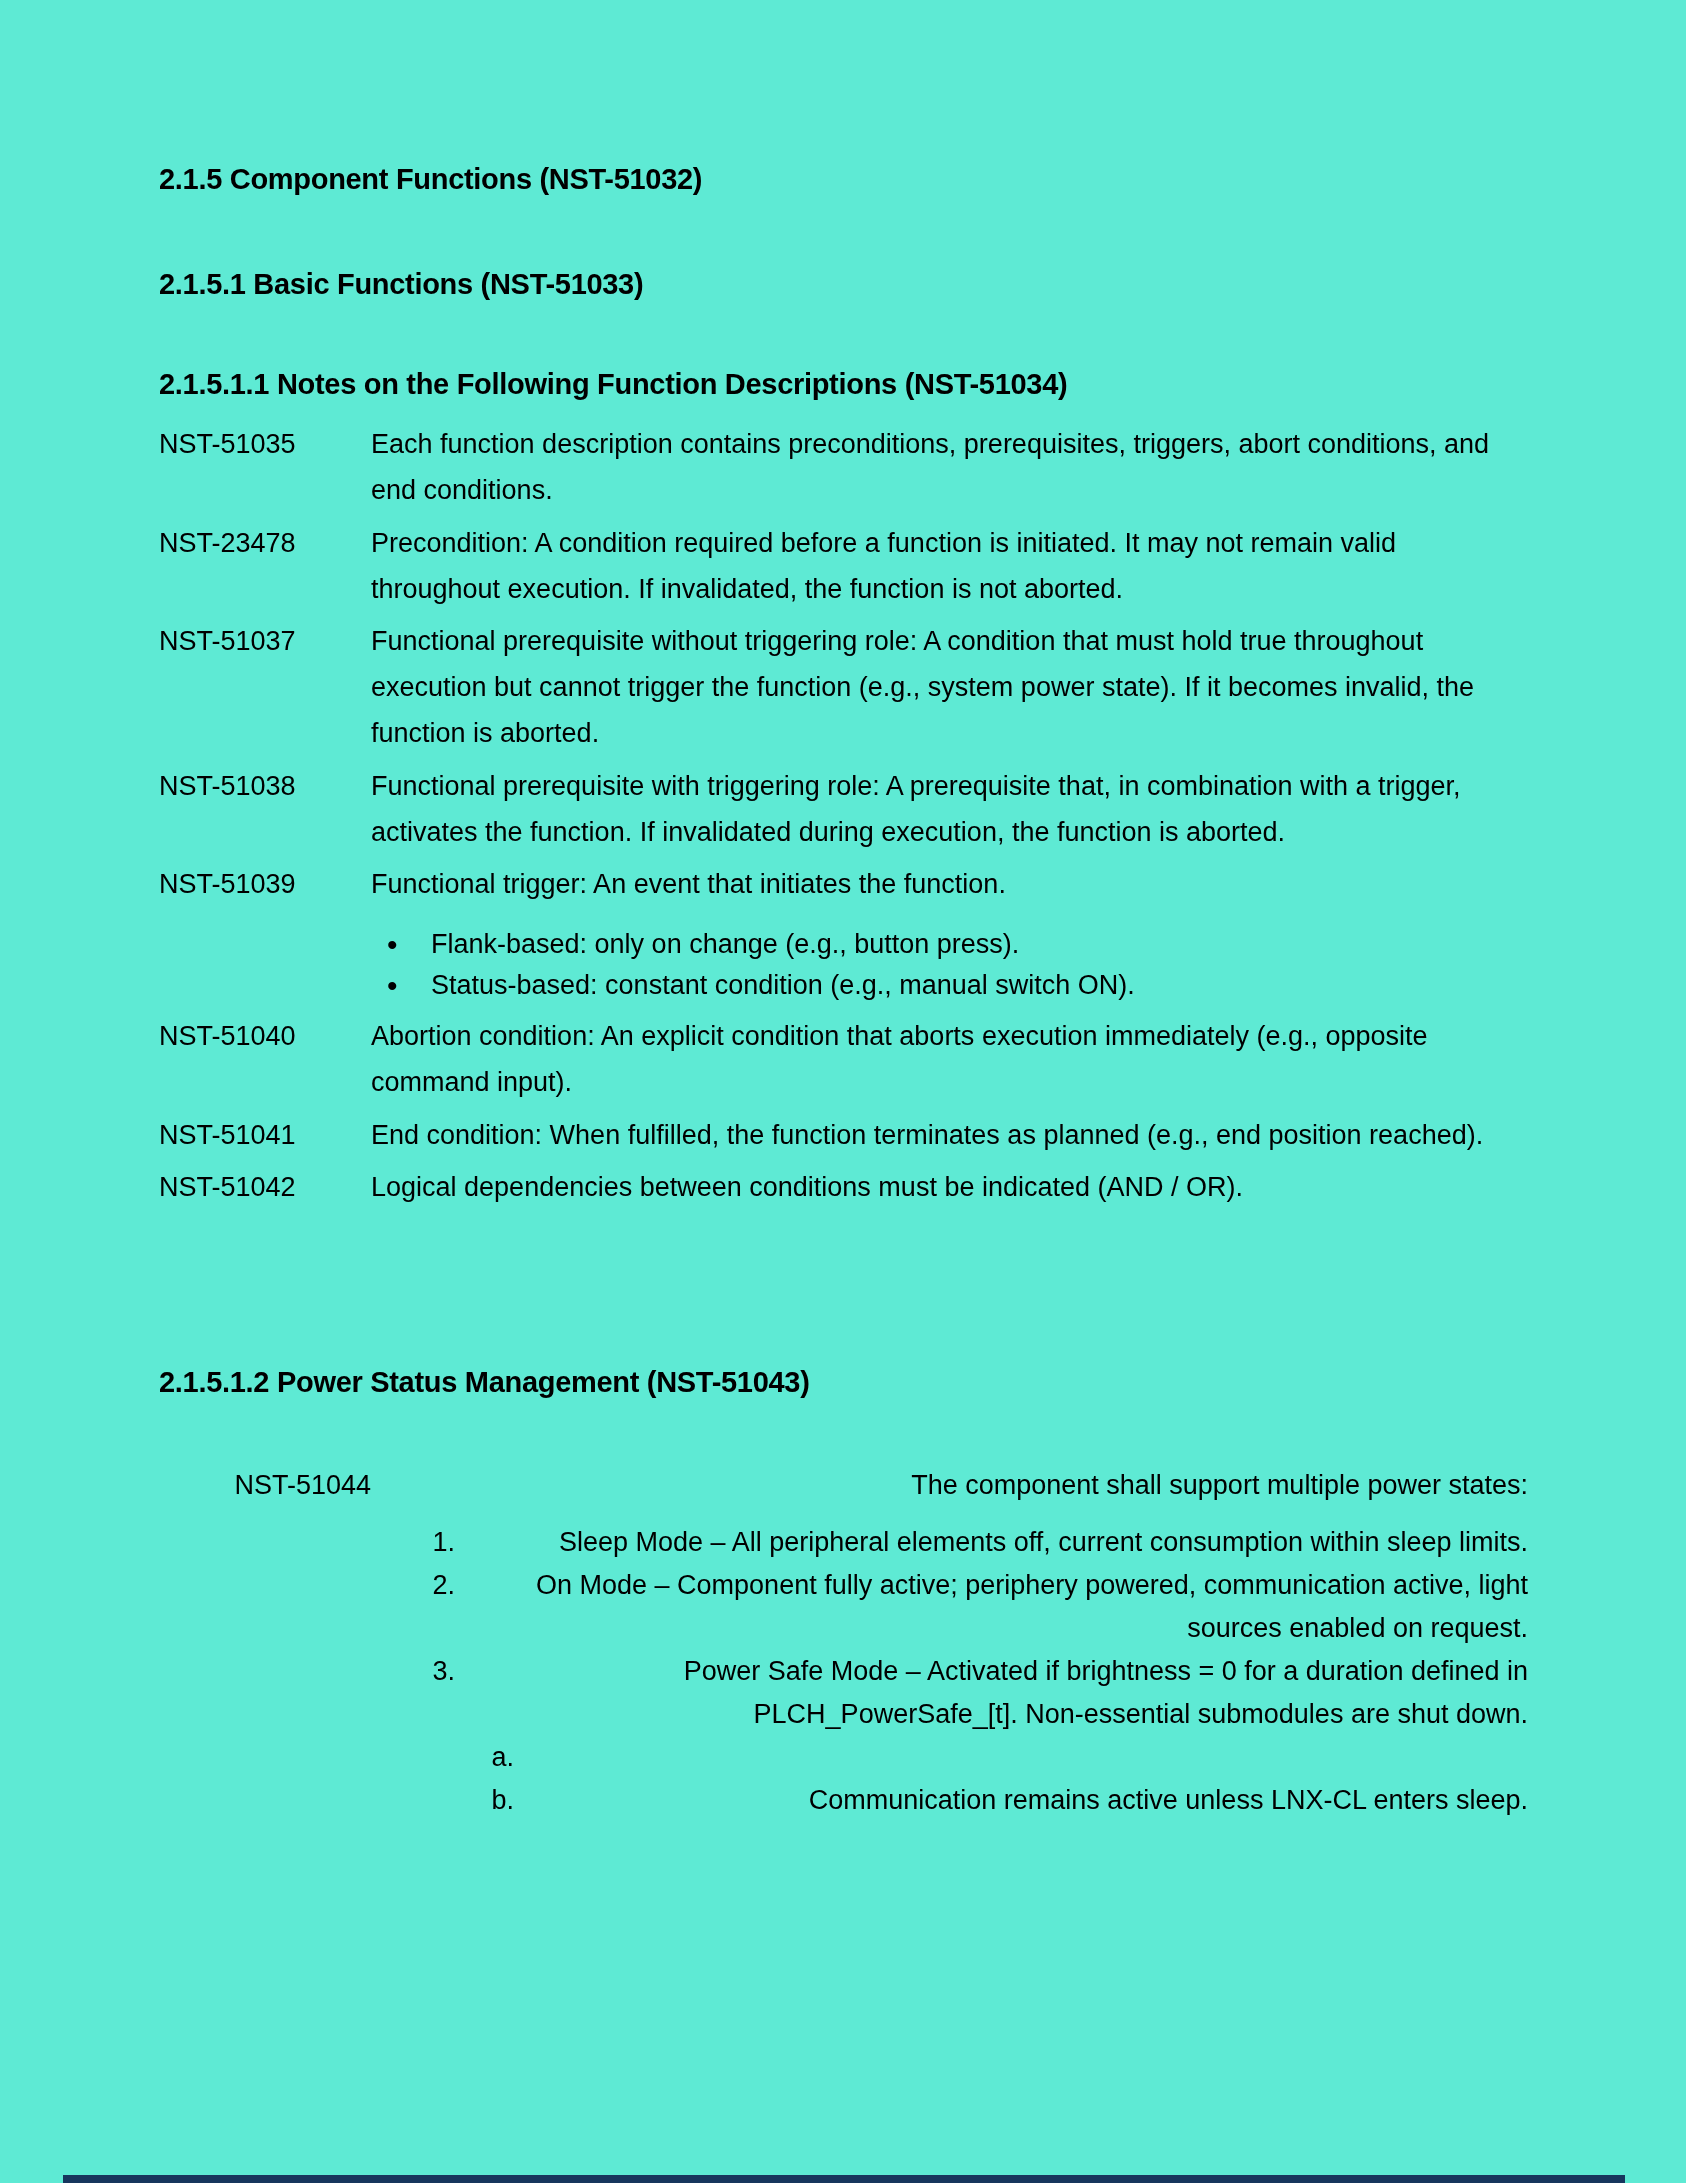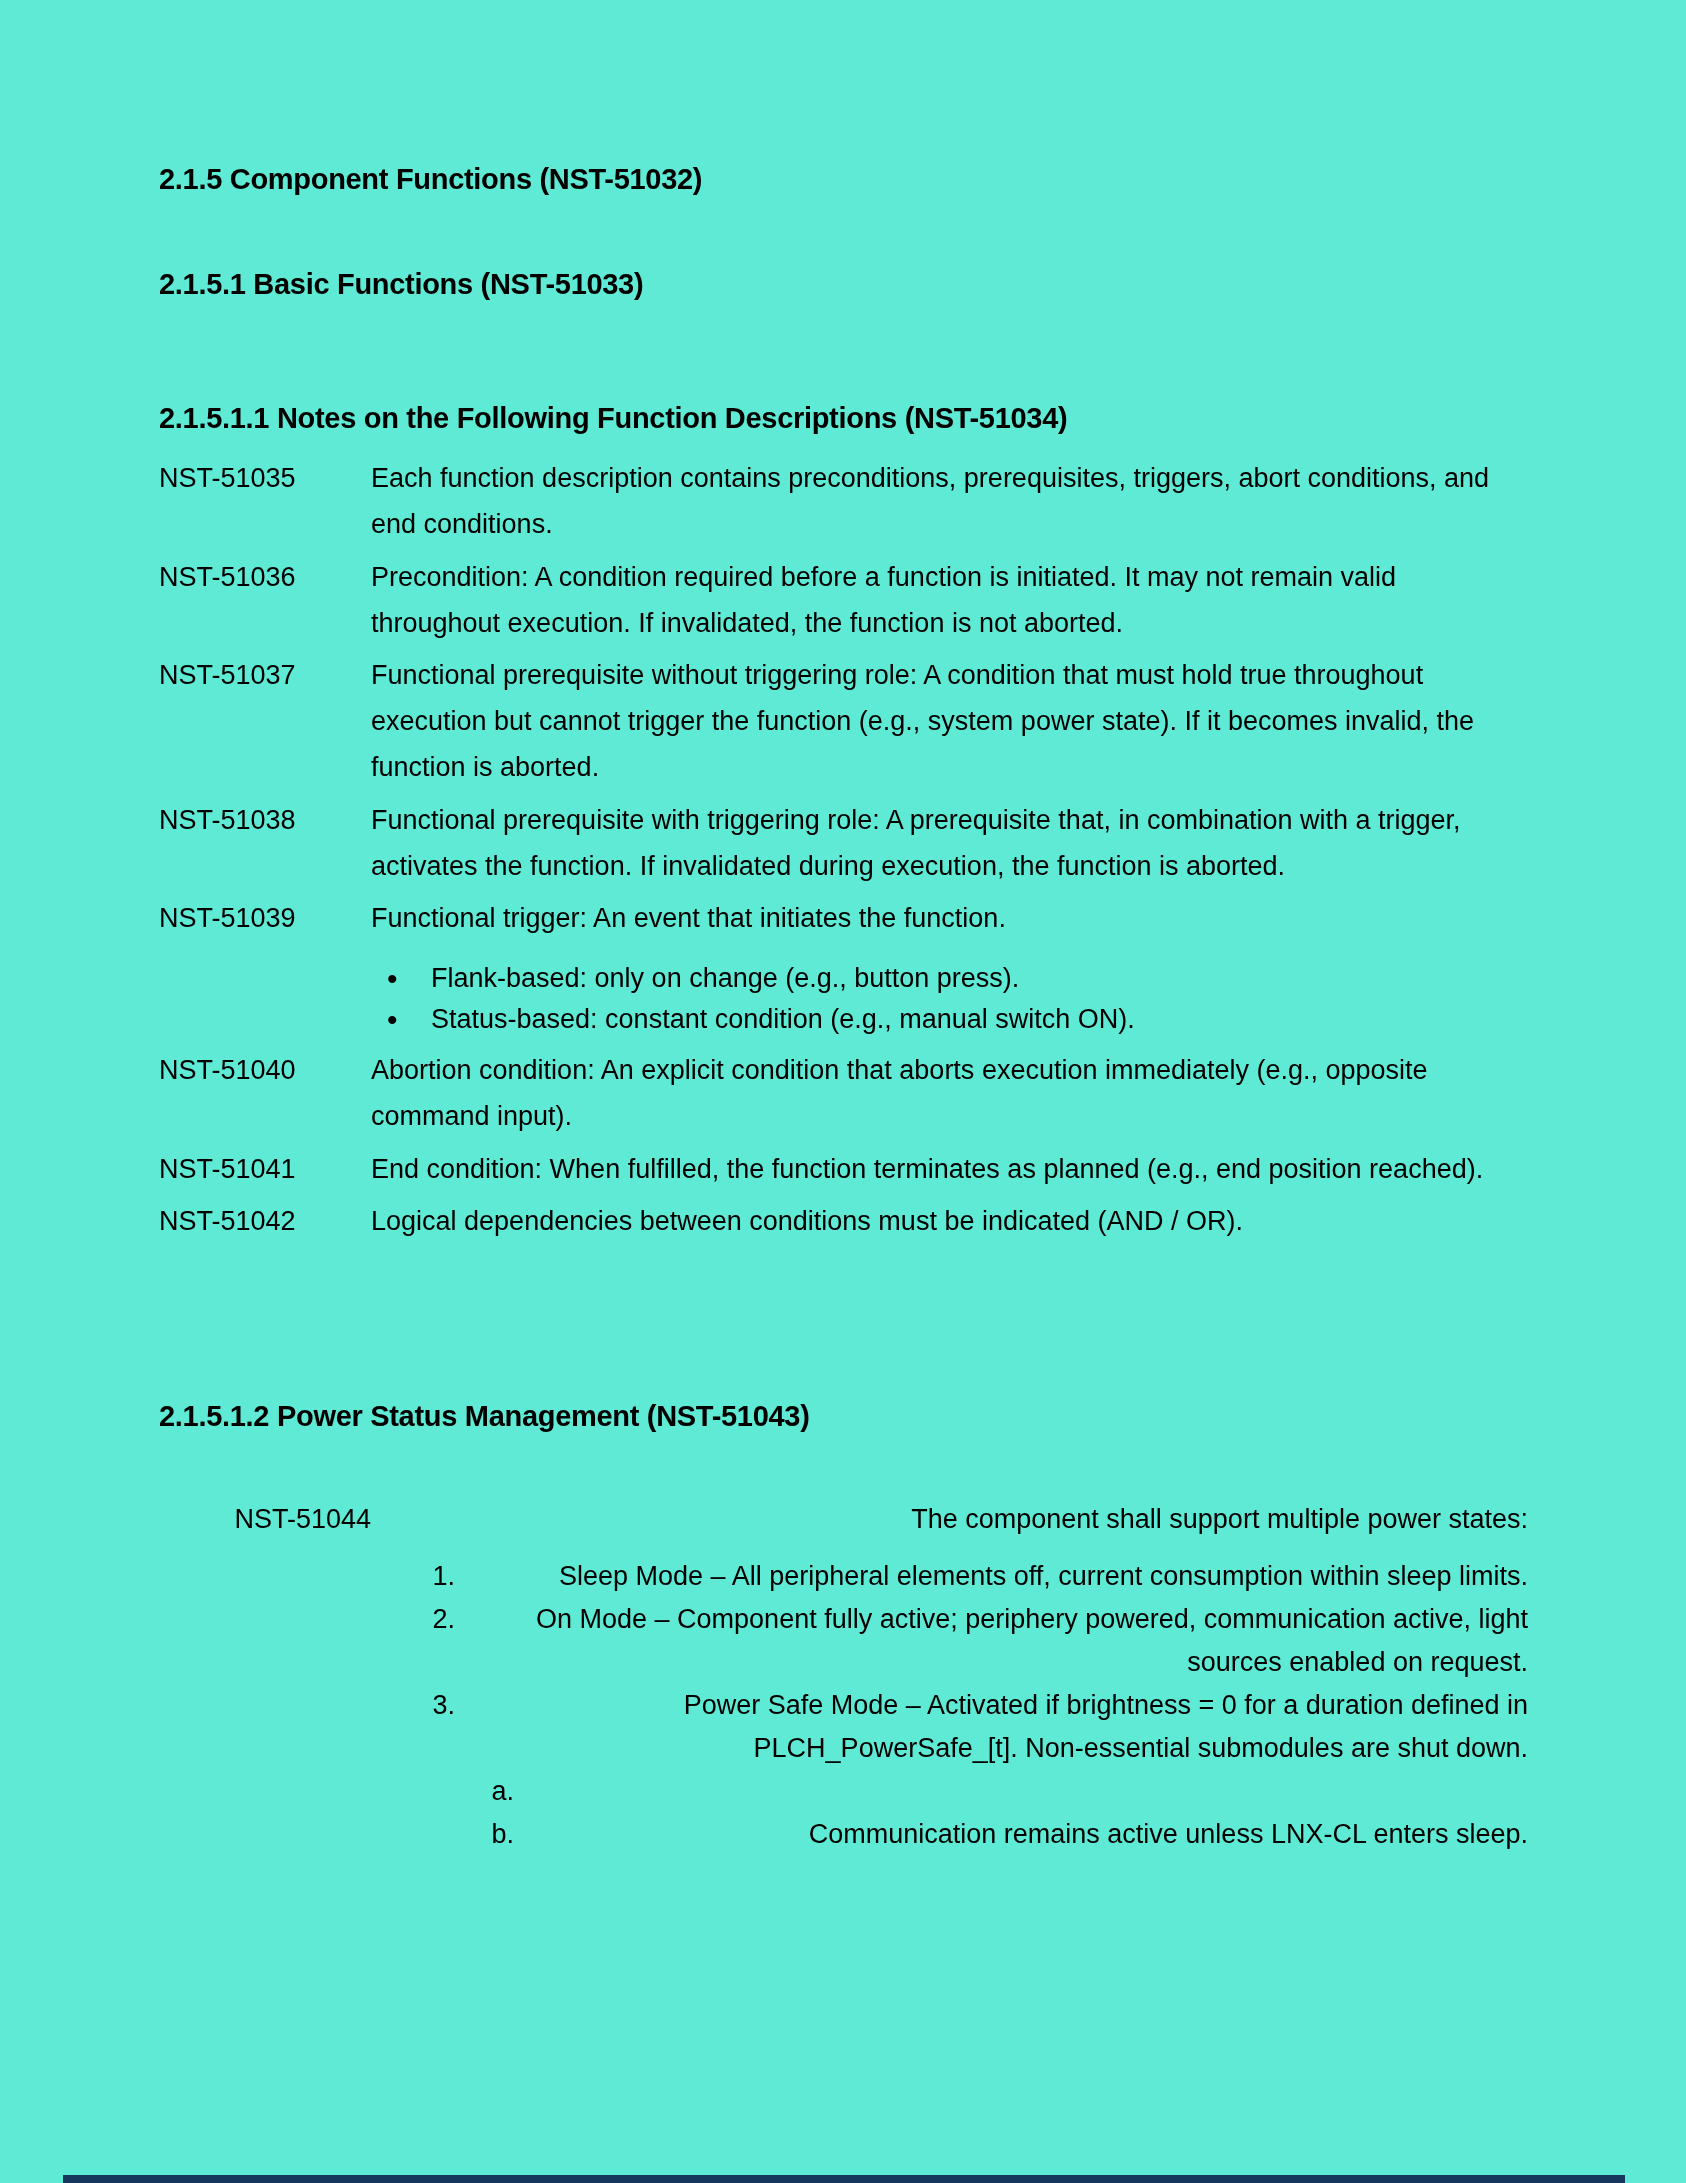--- a/index.html
+++ b/index.html
@@ -16,21 +16,21 @@
     padding: 0 159px 0 159px;
   }
   .h-block {
     font-weight: bold;
     font-size: 29px;
     line-height: 34px;
     letter-spacing: -0.3px;
   }
   .h1 { margin-top: 162px; }
   .h2 { margin-top: 71px; }
-  .h3 { margin-top: 100px; }
+  .h3 { margin-top: 66px; }
   .h3b { margin-top: 155px; }
   .req-group { margin-top: 20px; }
   .req-group-2 { margin-top: 63px; text-align: right; }
   .req {
     display: flex;
     font-size: 27px;
     line-height: 46px;
     margin-bottom: 6.6px;
   }
   .req-id {
@@ -86,21 +86,21 @@
     <div class="h-block h3">2.1.5.1.1 Notes on the Following Function Descriptions (NST-51034)</div>
 
     <div class="req-group">
 
       <div class="req">
         <div class="req-id">NST-51035</div>
         <div class="req-body">Each function description contains preconditions, prerequisites, triggers, abort conditions, and end conditions.</div>
       </div>
 
       <div class="req">
-        <div class="req-id">NST-51036</div>
+        <div class="req-id">NST-23478</div>
         <div class="req-body">Precondition: A condition required before a function is initiated. It may not remain valid throughout execution. If invalidated, the function is not aborted.</div>
       </div>
 
       <div class="req">
         <div class="req-id">NST-51037</div>
         <div class="req-body">Functional prerequisite without triggering role: A condition that must hold true throughout execution but cannot trigger the function (e.g., system power state). If it becomes invalid, the function is aborted.</div>
       </div>
 
       <div class="req">
         <div class="req-id">NST-51038</div>

